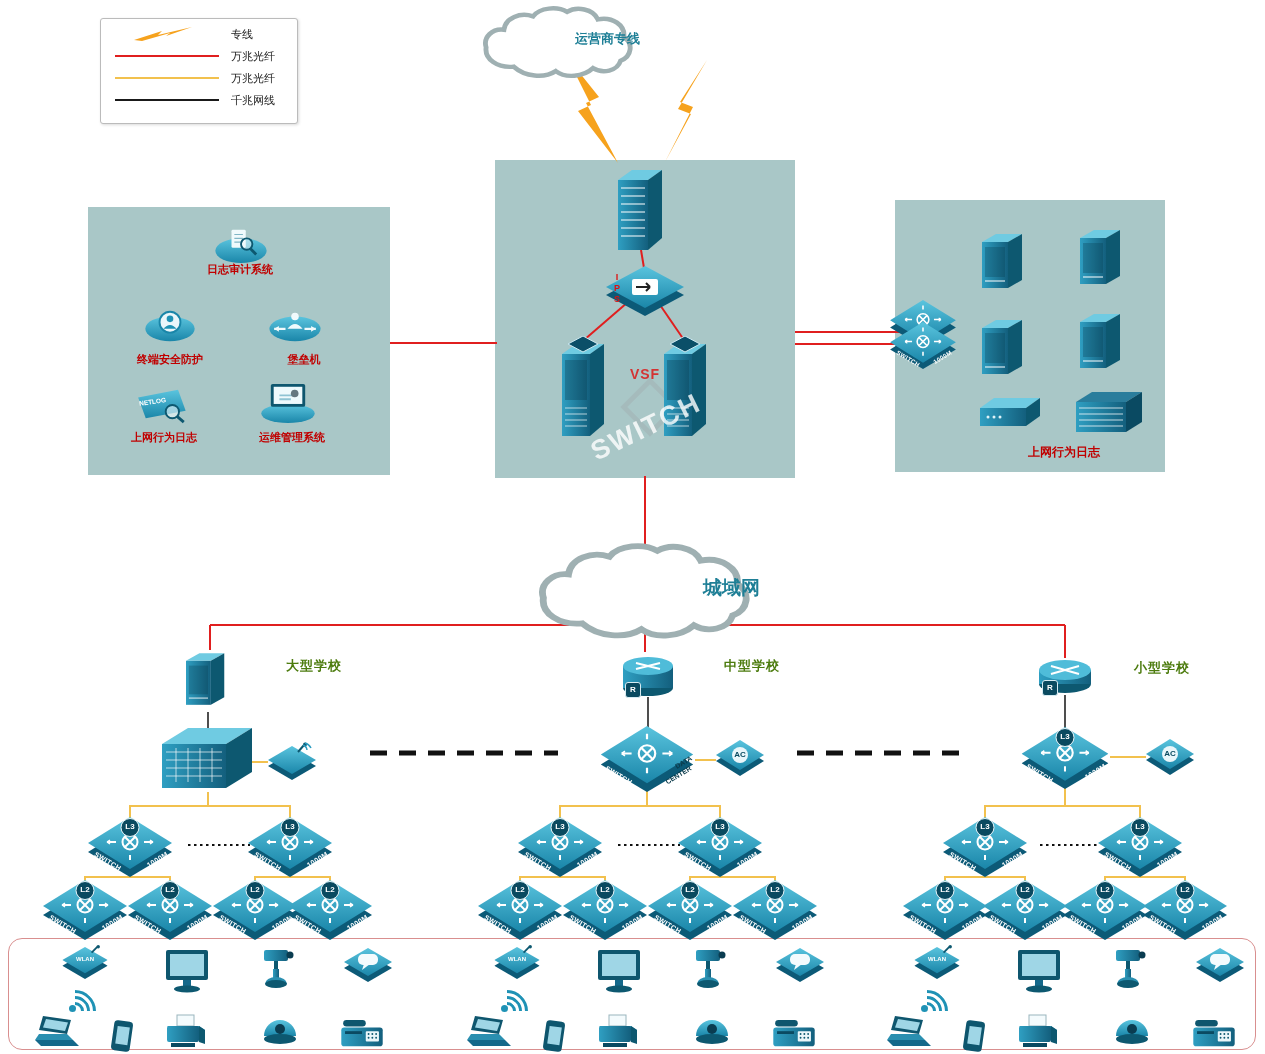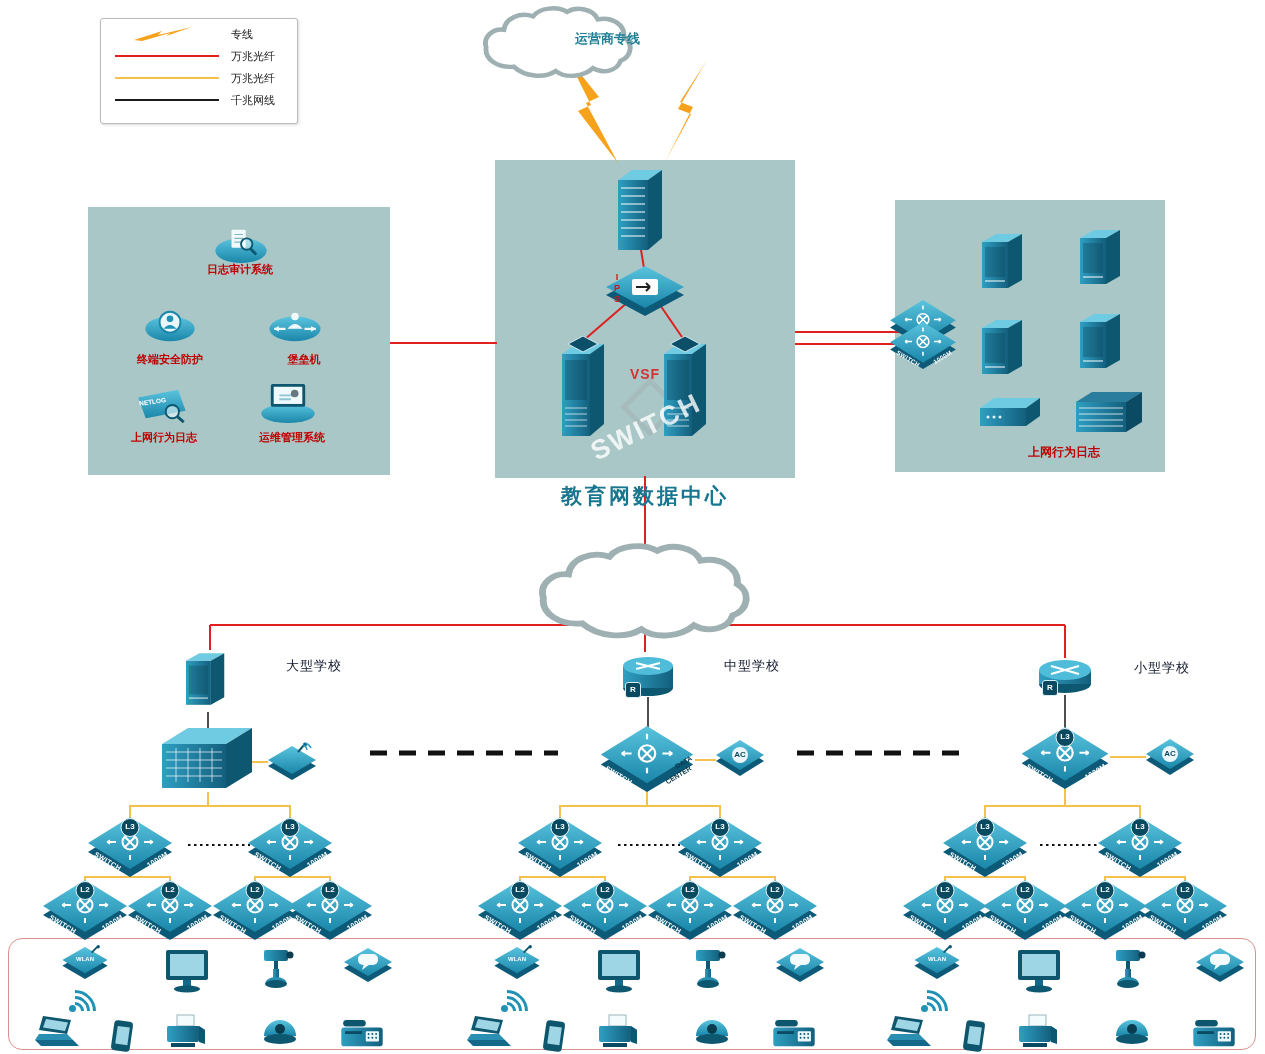--- a/index.html
+++ b/index.html
@@ -23,21 +23,21 @@
   .rbadge{position:absolute;left:5px;bottom:0;width:14px;height:14px;background:#0a4a60;color:#fff;
           font-size:8px;font-weight:bold;text-align:center;line-height:13px;border-radius:3px;border:1px solid #d7ecf3;z-index:12}
   .wlan-label{position:absolute;left:0;top:11px;width:100%;text-align:center;color:#fff;font-size:6px;font-weight:bold;z-index:12}
   .ipslab{position:absolute;left:6px;top:6px;color:#d11;font-weight:bold;font-size:9px;
           writing-mode:vertical-rl;text-orientation:upright;letter-spacing:1px;z-index:12}
   .netlog-label{position:absolute;left:9px;top:12px;color:#fff;font-size:6.5px;font-weight:bold;transform:rotate(-8deg);z-index:12}
   
   .dc-title{color:#19768f;font-family:"Liberation Serif","DejaVu Serif",serif;font-weight:bold;
             font-size:21px;letter-spacing:3px;text-align:center}
   .rb-title{color:#c00000;font-size:12px;font-weight:bold;text-align:center}
-  .school-label{color:#0f172a;font-size:13px;font-weight:normal;letter-spacing:1px}
+  .school-label{color:#4d7c0f;font-size:13px;font-weight:bold;letter-spacing:1px}
   .seclabel{position:absolute;text-align:center;color:#c00000;font-size:11px;font-weight:bold;z-index:12}
   .cloud-label{position:absolute;left:0;width:100%;text-align:right;color:#1e7f96;font-weight:bold;z-index:12}
   .vsf{color:#d43333;font-weight:bold;font-size:14px;letter-spacing:1px;text-align:center}
   .wm{transform:rotate(-26deg);color:rgba(255,255,255,.8);font-size:27px;font-weight:bold;letter-spacing:2px;z-index:11}
   .xdia{position:absolute;width:32px;height:32px;border:5px solid rgba(160,172,176,.45);transform:rotate(45deg);z-index:9}
   
   .legend{position:absolute;left:100px;top:18px;width:196px;height:96px;background:#fff;border:1px solid #bbb;
           border-radius:3px;box-shadow:1px 1px 3px rgba(0,0,0,.15);z-index:20;padding:4px 0}
   .lg-row{display:flex;align-items:center;height:22px;padding:0 10px}
   .lg-sample{width:112px;display:flex;align-items:center;justify-content:center}
@@ -375,20 +375,21 @@
 <div class="cloud" style="left:478px;top:6px;width:162px;height:74px">
   <svg viewBox="0 0 200 100" preserveAspectRatio="none">
         <use href="#sym-cloud"></use>
       </svg>
   <span class="cloud-label" style="top:24px;font-size:13px">运营商专线</span>
 </div>
 <div class="cloud" style="left:532px;top:543px;width:228px;height:98px">
   <svg viewBox="0 0 200 100" preserveAspectRatio="none">
         <use href="#sym-cloud"></use>
       </svg>
+  <span class="cloud-label" style="top:32px;font-size:19px">城域网</span>
 </div>
 
 <div class="dev" style="left:612px;top:166px;width:58px;height:86px">
       <svg viewBox="0 0 58 86">
         <use href="#sym-firewall"></use>
       </svg>
     </div>
 <div class="dev" style="left:606px;top:266px;width:78px;height:50px">
   <svg viewBox="0 0 78 50">
         <use href="#sym-ips"></use>
@@ -401,21 +402,20 @@
       </svg>
     </div>
 <div class="dev" style="left:660px;top:336px;width:56px;height:104px">
       <svg viewBox="0 0 56 104">
         <use href="#sym-server"></use>
       </svg>
     </div>
 <div class="xdia" style="left:629px;top:386px"></div>
 <div class="txt vsf" style="left:620px;top:366px;width:50px">VSF</div>
 <div class="txt wm" style="left:556px;top:412px;width:180px;text-align:center">SWITCH</div>
-<div class="txt dc-title" style="left:545px;top:482px;width:200px">教育网数据中心</div>
 
 <div class="secicon" style="left:212px;top:226px;width:58px;height:38px">
       <svg viewBox="0 0 60 40">
         <use href="#sym-audit"></use>
       </svg>
     </div>
 <div class="seclabel" style="left:190px;top:262px;width:100px">日志审计系统</div>
 <div class="secicon" style="left:142px;top:306px;width:56px;height:38px">
       <svg viewBox="0 0 58 40">
         <use href="#sym-shield"></use>

